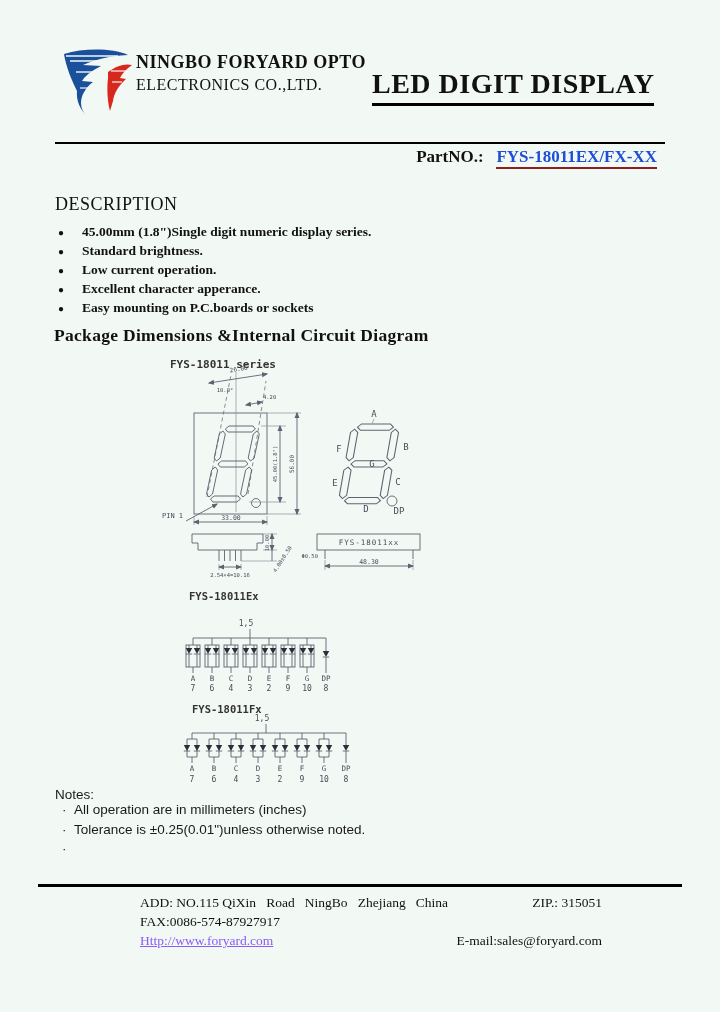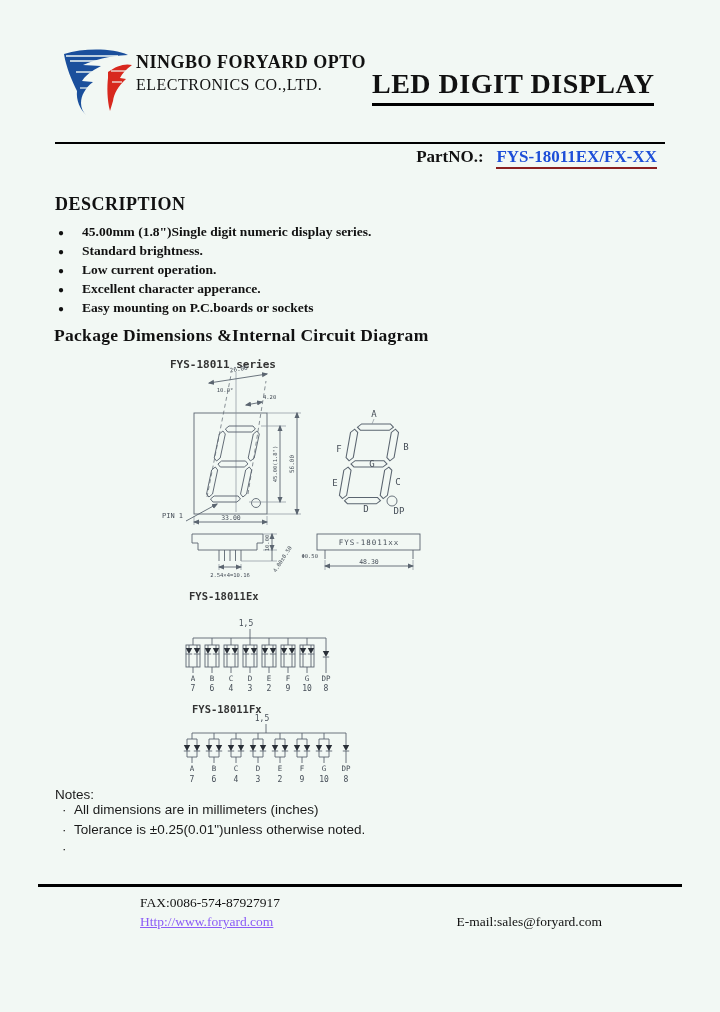--- a/index.html
+++ b/index.html
@@ -17,21 +17,21 @@
   .company .l2{font-size:16px;margin-top:6px;letter-spacing:.5px;}
   .doc-title{
     left:372px;top:68px;font-size:28px;font-weight:bold;letter-spacing:.5px;
     border-bottom:3px solid #000;padding-bottom:3px;
   }
   .rule1{left:55px;top:142px;width:610px;height:2px;background:#000;}
   .part-row{top:147px;right:63px;font-size:17px;font-weight:bold;}
   .part-no{color:#1d4ed8;border-bottom:2px solid #8a2020;padding-bottom:1px;}
 
   
-  .desc-h{left:55px;top:194px;font-size:18px;font-weight:bold;letter-spacing:.5px;}
+  .desc-h{left:55px;top:194px;font-size:18px;font-weight:normal;letter-spacing:.5px;}
   .bullets{left:58px;top:224px;width:560px;}
   .bullet-row{display:flex;align-items:baseline;height:19px;font-size:13.5px;font-weight:bold;}
   .bullet-row .dot{width:24px;font-size:10px;}
   .pkg-h{left:54px;top:325px;font-size:17.5px;font-weight:bold;letter-spacing:.3px;}
 
   
   .diagram{left:0;top:350px;width:720px;height:442px;}
   .diagram .ln{stroke:#5b6570;stroke-width:.9;fill:none;}
   .diagram .thin{stroke:#8b939c;stroke-width:.7;fill:none;}
   .diagram .dash{stroke:#6b737c;stroke-width:.8;fill:none;stroke-dasharray:4 3;}
@@ -410,35 +410,39 @@
         <text x="346" y="771" font-size="7.5" text-anchor="middle">DP</text>
         <text x="346" y="782" font-size="8" text-anchor="middle">8</text>
       </g>
   </svg>
 
   <div class="abs notes">
     <div class="nh">Notes:</div>
     <div>
         <div class="note-row">
           <span class="marker">·</span>
-          <span>All dimensions are in millimeters (inches)</span>
+          <span>All operation are in millimeters (inches)</span>
         </div>
         <div class="note-row">
           <span class="marker">·</span>
           <span>Tolerance is ±0.25(0.01")unless otherwise noted.</span>
         </div>
         <div class="note-row">
           <span class="marker">·</span>
         </div>
       </div>
   </div>
 
   <div class="abs rule2"></div>
   <div class="abs footer">
     <div class="frow">
+      <span class="pre">ADD: NO.115 QiXin   Road   NingBo   Zhejiang   China</span>
+      <span>ZIP.: 315051</span>
+    </div>
+    <div class="frow">
       <span>FAX:0086-574-87927917</span>
     </div>
     <div class="frow">
       <span class="link">Http://www.foryard.com</span>
       <span>E-mail:sales@foryard.com</span>
     </div>
   </div>
 
 </div>
 

